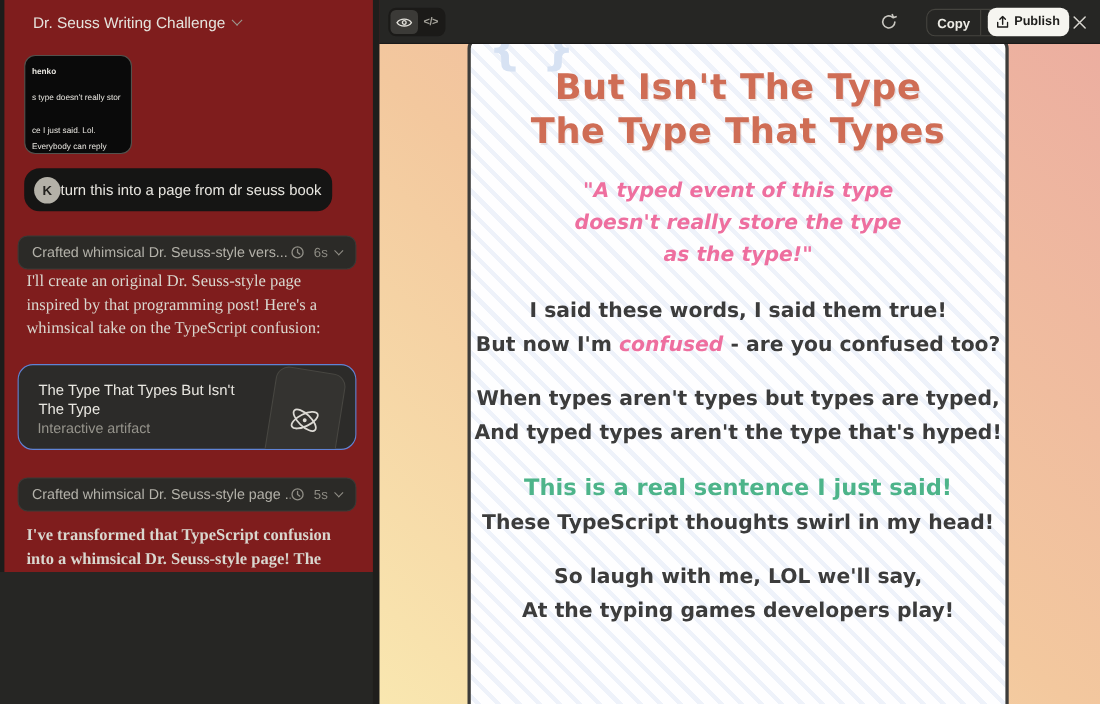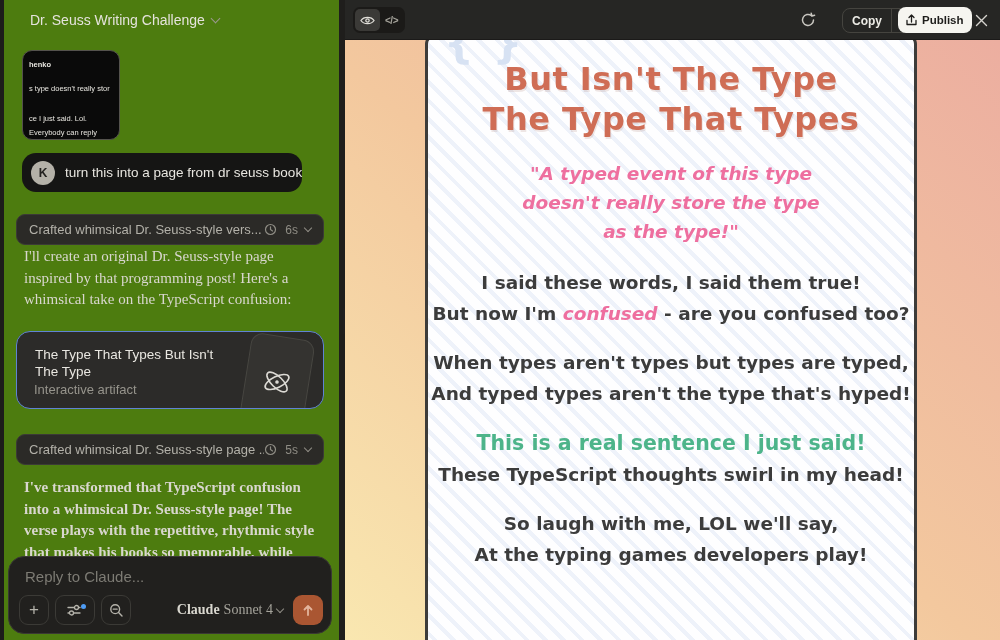--- a/index.html
+++ b/index.html
@@ -1,40 +1,40 @@
 <!DOCTYPE html>
 <html><head>
 <meta charset="utf-8">
 <style>
   * { margin:0; padding:0; box-sizing:border-box; }
   html,body { width:1000px; height:640px; overflow:hidden; }
   body { font-family:"Liberation Sans", sans-serif; background:#262624; position:relative; }
 
   
-  .sidebar { position:absolute; left:0; top:0; width:345px; height:640px; background:#4d7c0f; overflow:hidden;padding-left:22px; }
+  .sidebar { position:absolute; left:0; top:0; width:345px; height:520px; background:#7f1d1d; overflow:hidden;padding-left:22px; }
   .edge-strip { position:absolute; left:0; top:0; width:4px; height:640px; background:#1d1c1a; }
   .convo-title { position:absolute; left:30px; top:12px; display:flex; align-items:center; gap:7px;
                  color:#e5e3dd; font-size:14px; font-weight:500; cursor:pointer; }
   .chev { width:7px; height:7px; border-right:1.5px solid #9b998f; border-bottom:1.5px solid #9b998f;
           transform:rotate(45deg); display:inline-block; margin-top:-3px; }
 
   .thumb { position:absolute; left:22px; top:50px; width:98px; height:90px; background:#0a0a0a;
            border:1px solid #54524d; border-radius:10px; overflow:hidden; cursor:pointer; }
   .thumb div { position:absolute; left:6px; white-space:nowrap; color:#e8e6e0; font-size:7.5px; }
   .t-l1 { top:9px; font-weight:bold; }
   .t-l2 { top:33px; }
   .t-l3 { top:63px; }
   .t-l4 { top:77px; color:#8f8d86; font-size:6.5px; }
 
   .user-msg { position:absolute; left:22px; top:153px; width:280px; height:39px; background:#151514;
               border-radius:14px; display:flex; align-items:center; }
   .avatar { width:24px; height:24px; border-radius:50%; background:#b4b1a8; color:#23221f;
             font-size:12px; font-weight:bold; display:flex; align-items:center; justify-content:center;
             margin-left:9px; flex:none; }
-  .user-msg span { margin-left:10px; color:#e8e6e0; font-size:13.5px; white-space:nowrap; }
+  .user-msg span { color:#e8e6e0; font-size:13.5px; white-space:nowrap; }
 
   .thought { position:absolute; left:16px; width:308px; height:31px; background:#2b2a27;
              border:1px solid #3b3a36; border-radius:9px; display:flex; align-items:center;
              padding:0 12px; cursor:pointer; }
   .thought .lbl { color:#b3b1a9; font-size:13px; flex:1; white-space:nowrap; overflow:hidden; }
   .thought .dur { color:#8f8d85; font-size:12px; margin:0 7px 0 8px; }
   .thought .chev { border-color:#8f8d85; width:6px; height:6px; }
   .thought svg { flex:none; }
   .th1 { top:214px; } .th2 { top:434px; }
 

